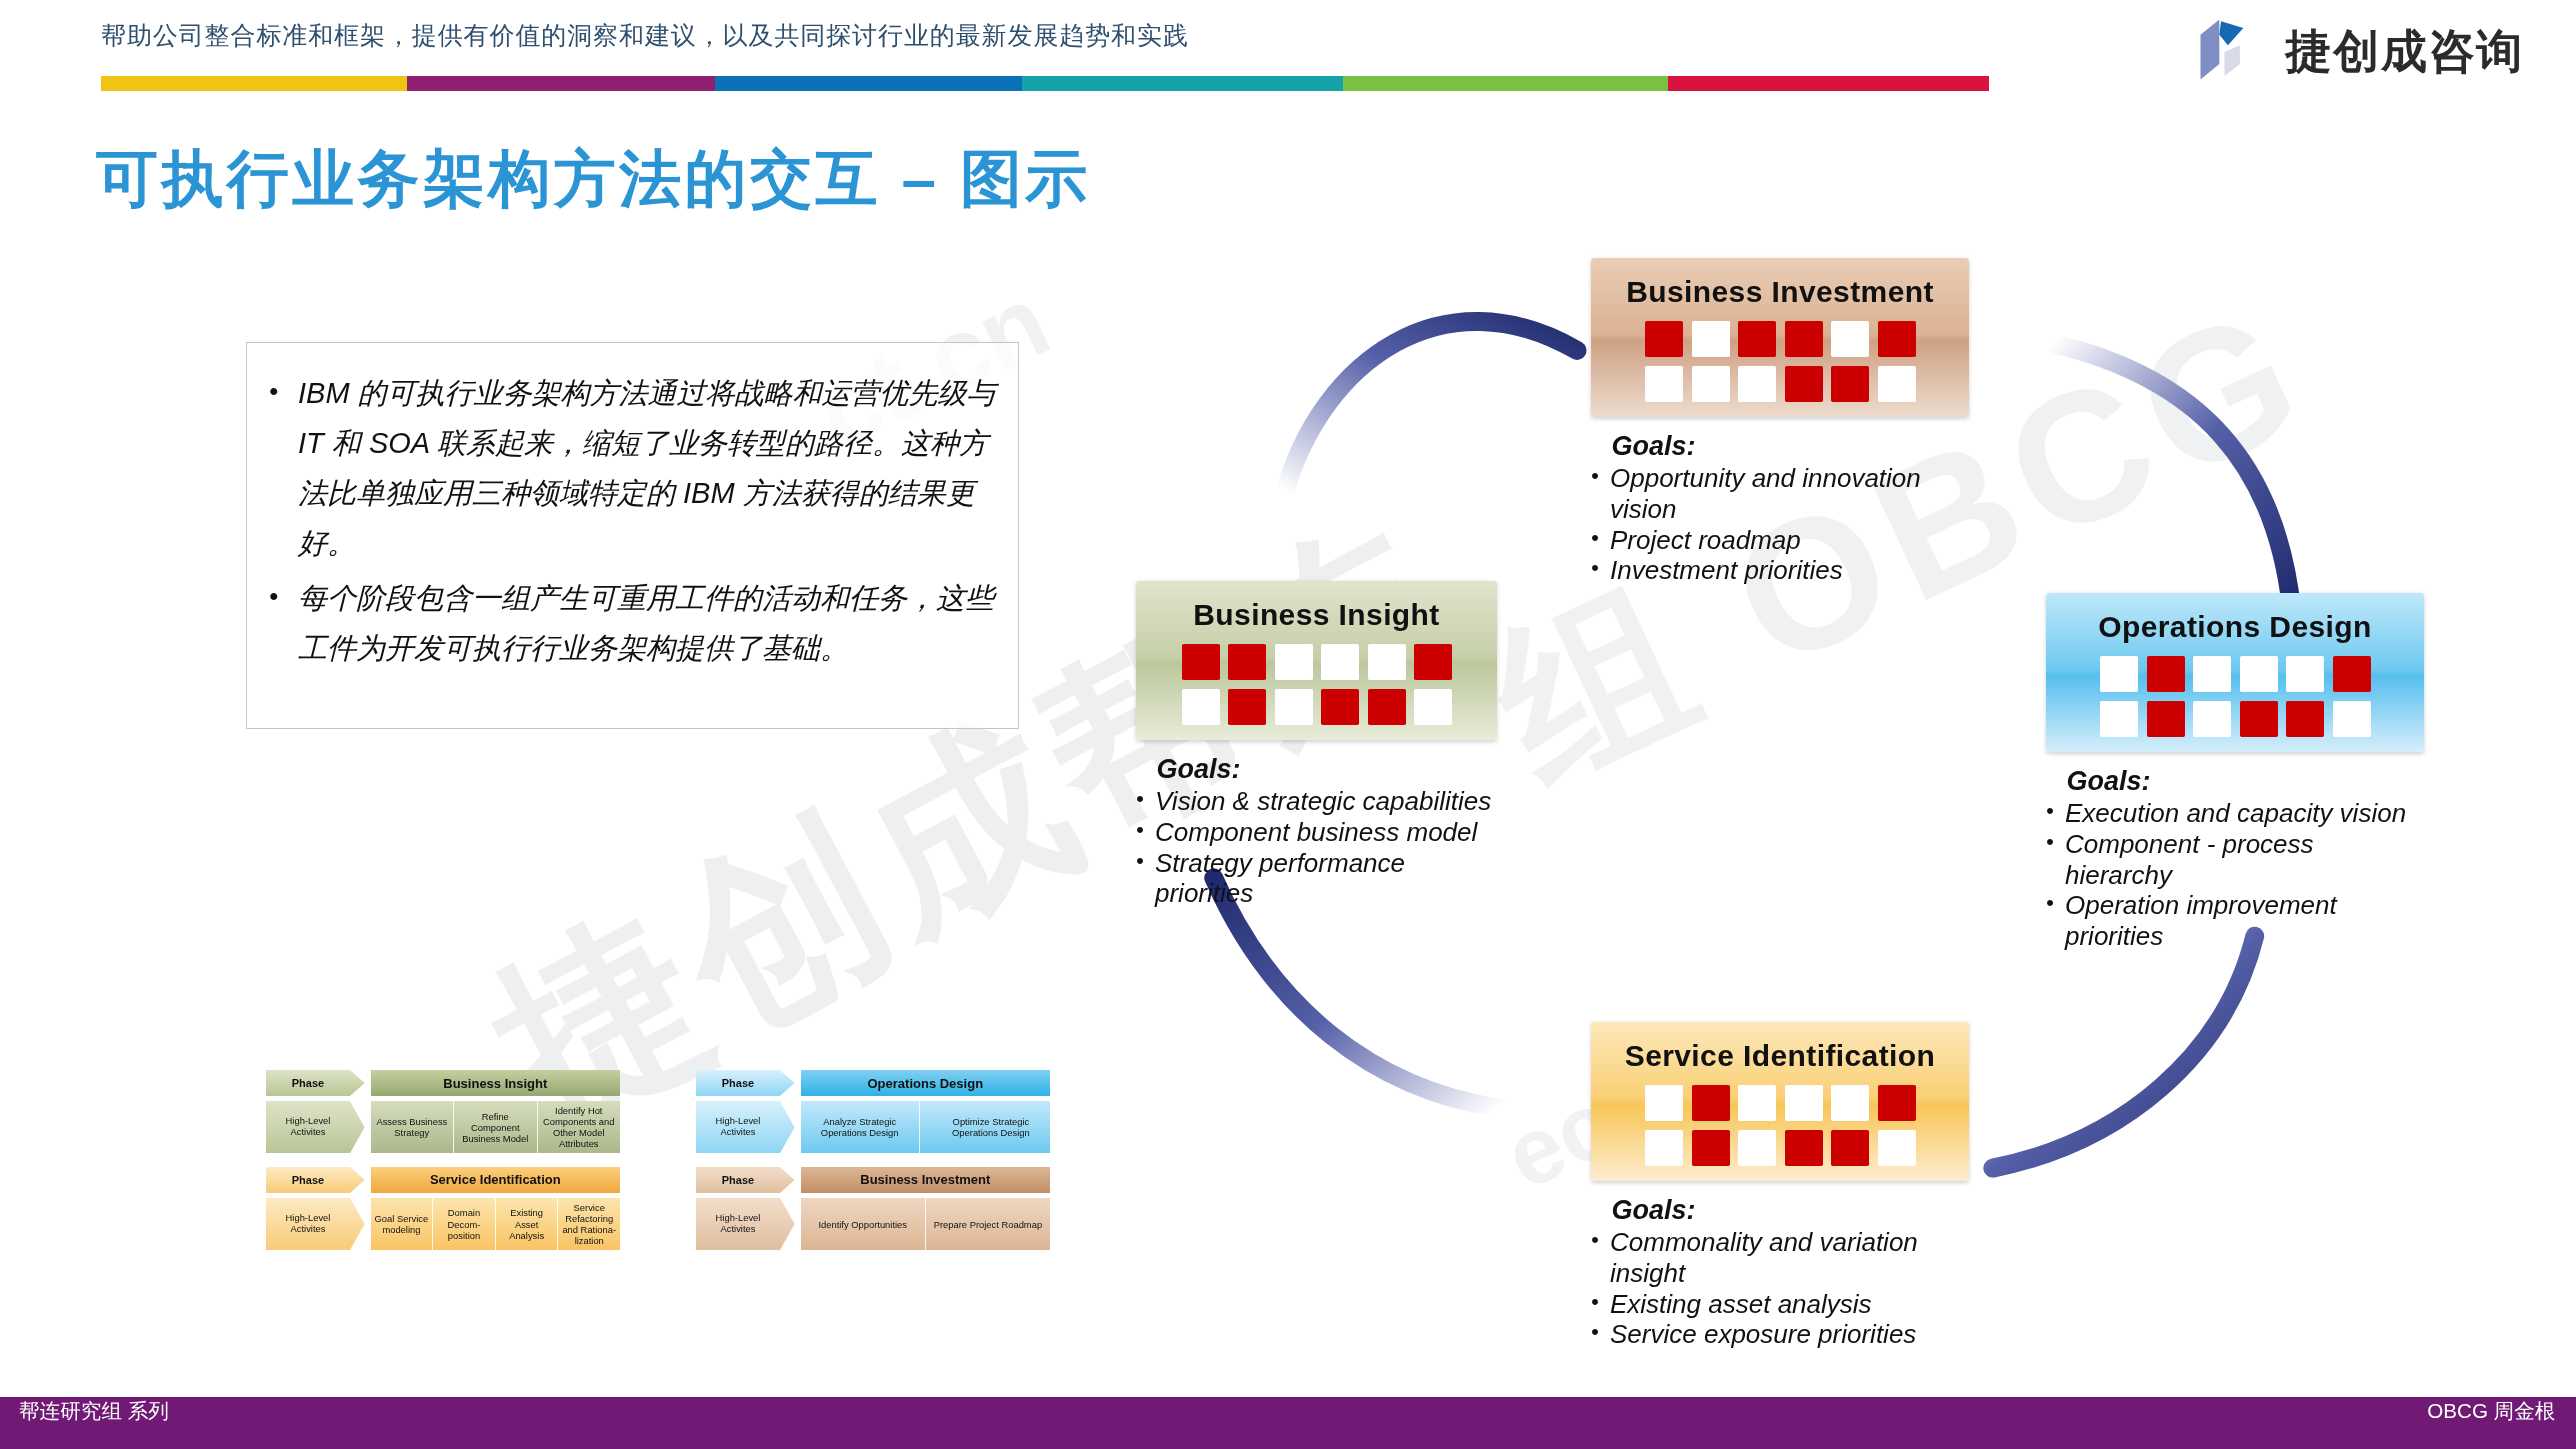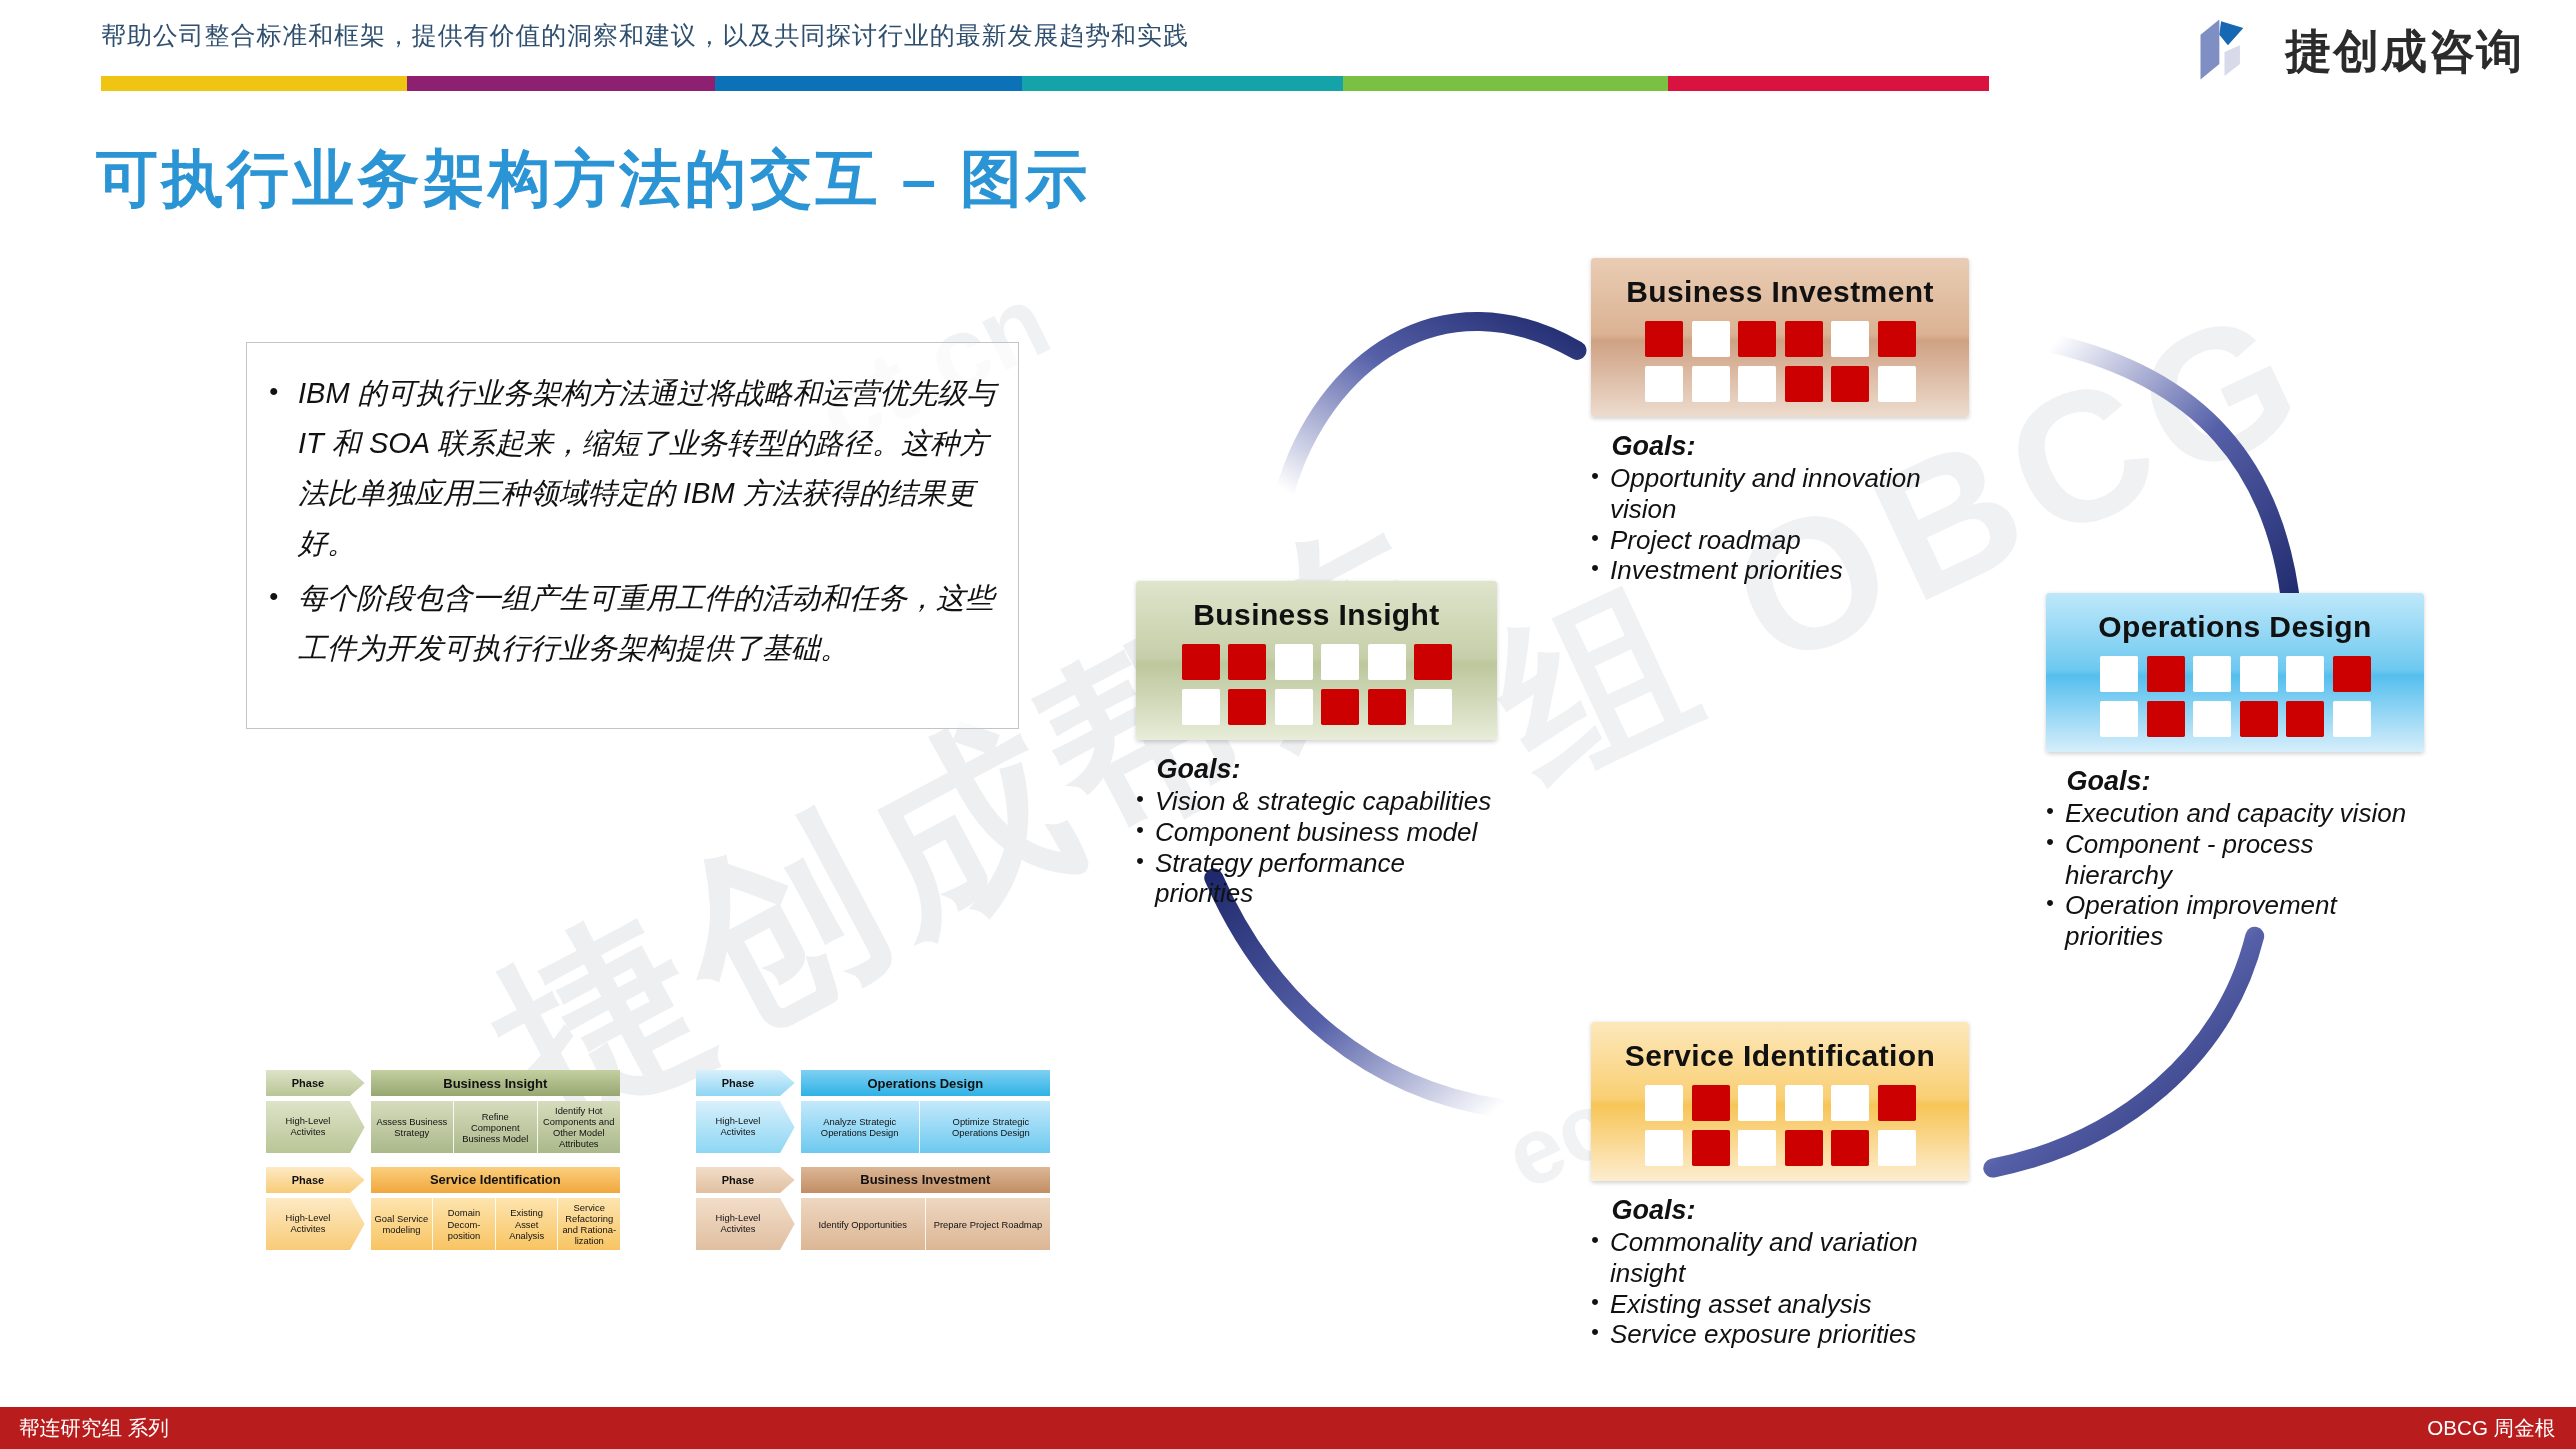--- a/index.html
+++ b/index.html
@@ -88,22 +88,22 @@
   .orange-b{background:linear-gradient(180deg,#fbcf7d,#f0a73c);}
   .orange-c{background:linear-gradient(180deg,#fde4ae,#f8c463);}
   .blue-l{background:linear-gradient(180deg,#d8f0fc,#8ed6f3);}
   .blue-b{background:linear-gradient(180deg,#7fd0f2,#2eb2e6);}
   .blue-c{background:linear-gradient(180deg,#c3e9fb,#6dc9ef);gap:12px;}
   .tan-l{background:linear-gradient(180deg,#f2ddc9,#e0bfa0);}
   .tan-b{background:linear-gradient(180deg,#dcb796,#c18d64);}
   .tan-c{background:linear-gradient(180deg,#eed7c1,#dcb694);}
 
   
-  .footer{position:absolute;left:0;right:0;bottom:0;height:42px;background:#b91c1c;color:#fff;
-          display:flex;align-items:center;z-index:8;}
+  .footer{position:absolute;left:0;right:0;bottom:0;height:52px;background:#701a75;color:#fff;
+          display:flex;align-items:flex-start;z-index:8;}
   .footer .fl{position:absolute;left:19px;font-size:20.6px;}
   .footer .fc{width:100%;text-align:center;font-size:19px;color:#c9ccd6;}
   .footer .fr{position:absolute;right:20.6px;font-size:20.6px;}
 
   svg.arcs{position:absolute;left:0;top:0;width:2576px;height:1449px;z-index:3;pointer-events:none;}
 </style>
 </head>
 <body>
 
 <div class="slide">

